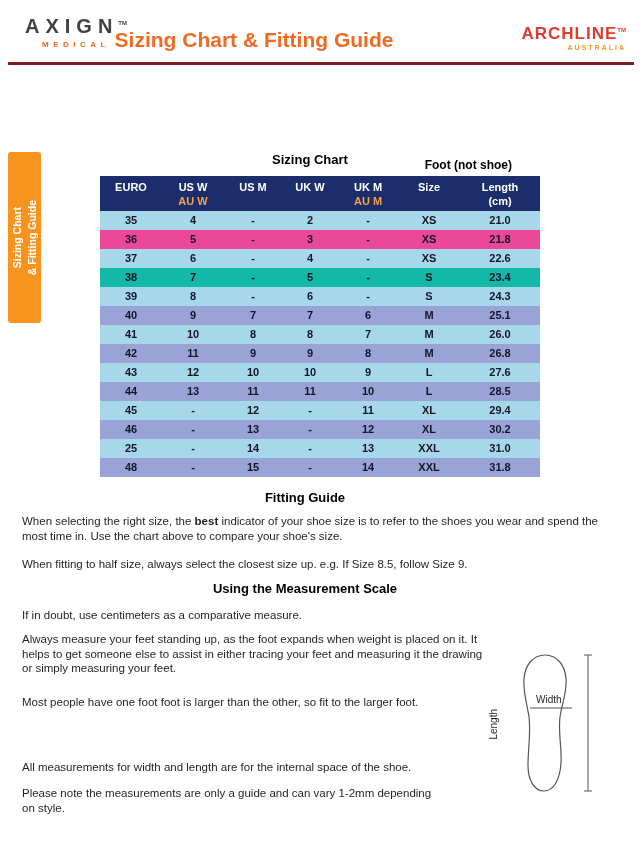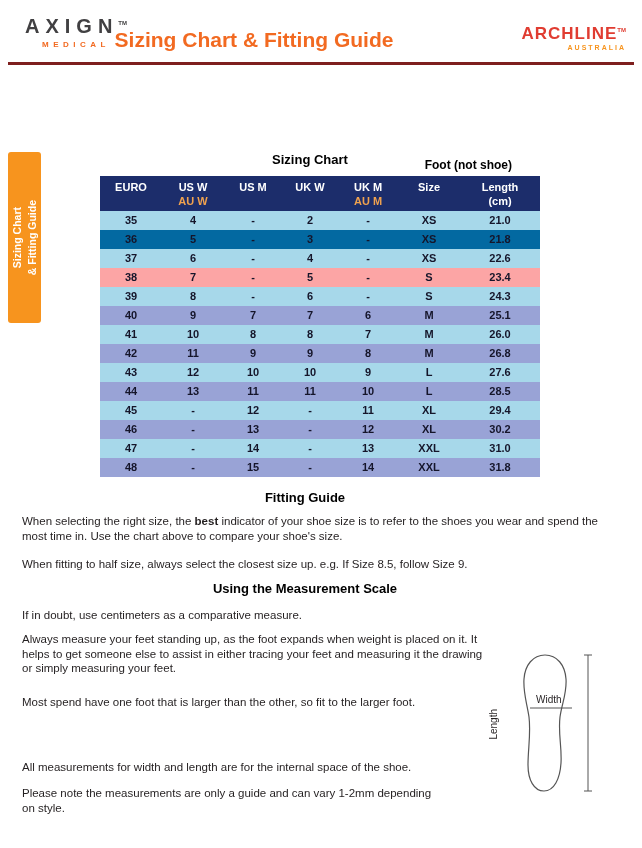--- a/index.html
+++ b/index.html
@@ -162,39 +162,39 @@
     <tbody id="size-body">
         <tr style="background: rgb(167, 216, 234);">
           <td>35</td>
           <td>4</td>
           <td>-</td>
           <td>2</td>
           <td>-</td>
           <td>XS</td>
           <td>21.0</td>
         </tr>
-        <tr style="background: #0369a1;">
+        <tr style="background: #ec4899;">
           <td>36</td>
           <td>5</td>
           <td>-</td>
           <td>3</td>
           <td>-</td>
           <td>XS</td>
           <td>21.8</td>
         </tr>
         <tr style="background: rgb(167, 216, 234); padding-left: 16px;">
           <td>37</td>
           <td>6</td>
           <td>-</td>
           <td>4</td>
           <td>-</td>
           <td>XS</td>
           <td>22.6</td>
         </tr>
-        <tr style="background: #fca5a5; padding-left: 32px;">
+        <tr style="background: #14b8a6; padding-left: 32px;">
           <td>38</td>
           <td>7</td>
           <td>-</td>
           <td>5</td>
           <td>-</td>
           <td>S</td>
           <td>23.4</td>
         </tr>
         <tr style="background: rgb(167, 216, 234); border-radius: 6px;">
           <td>39</td>
@@ -262,21 +262,21 @@
         <tr style="background: rgb(153, 163, 214);">
           <td>46</td>
           <td>-</td>
           <td>13</td>
           <td>-</td>
           <td>12</td>
           <td>XL</td>
           <td>30.2</td>
         </tr>
         <tr style="background: rgb(167, 216, 234);">
-          <td>47</td>
+          <td>25</td>
           <td>-</td>
           <td>14</td>
           <td>-</td>
           <td>13</td>
           <td>XXL</td>
           <td>31.0</td>
         </tr>
         <tr style="background: rgb(153, 163, 214);">
           <td>48</td>
           <td>-</td>
@@ -289,21 +289,21 @@
       </tbody>
   </table>
 
   <div class="section-title fitting-title">Fitting Guide</div>
   <p class="body-text para-fg1"><span>When selecting the right size, the </span><b>best</b><span> indicator of your shoe size is to refer to the shoes you wear and spend the most time in. Use the chart above to compare your shoe's size.</span></p>
   <p class="body-text para-fg2">When fitting to half size, always select the closest size up. e.g. If Size 8.5, follow Size 9.</p>
 
   <div class="section-title measure-title">Using the Measurement Scale</div>
   <p class="body-text para-m1">If in doubt, use centimeters as a comparative measure.</p>
   <p class="body-text para-m2">Always measure your feet standing up, as the foot expands when weight is placed on it. It helps to get someone else to assist in either tracing your feet and measuring it the drawing or simply measuring your feet.</p>
-  <p class="body-text para-m3">Most spend have one foot that is larger than the other, so fit to the larger foot.</p>
+  <p class="body-text para-m3">Most people have one foot foot is larger than the other, so fit to the larger foot.</p>
   <p class="body-text para-m4">All measurements for width and length are for the internal space of the shoe.</p>
   <p class="body-text para-m5">Please note the measurements are only a guide and can vary 1-2mm depending on style.</p>
 
   <div class="foot-diagram">
     <div class="length-label">Length</div>
     <svg width="96" height="148" viewBox="0 0 96 148">
       <path d="M45,5 C57,5 65,15 66,29 C67,43 62,53 60,67 C58,83 62,97 61,113 C60,129 54,141 44,141 C34,141 28,130 28,115 C28,99 31,83 29,67 C27,53 23,43 24,29 C25,15 33,5 45,5 Z" fill="none" stroke="#555555" stroke-width="1.2"></path>
       <line x1="30" y1="58" x2="72" y2="58" stroke="#555555" stroke-width="1"></line>
       <line x1="88" y1="5" x2="88" y2="141" stroke="#555555" stroke-width="1"></line>
       <line x1="84" y1="5" x2="92" y2="5" stroke="#555555" stroke-width="1"></line>

